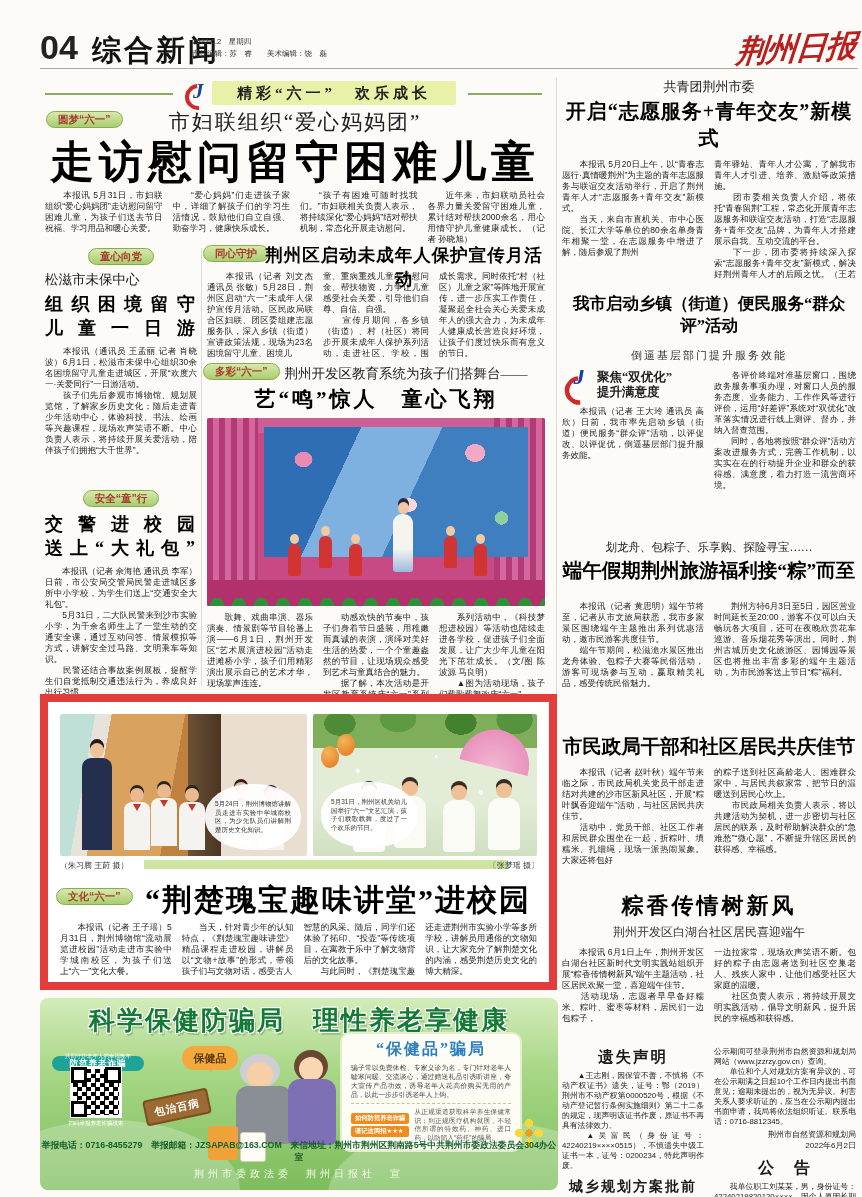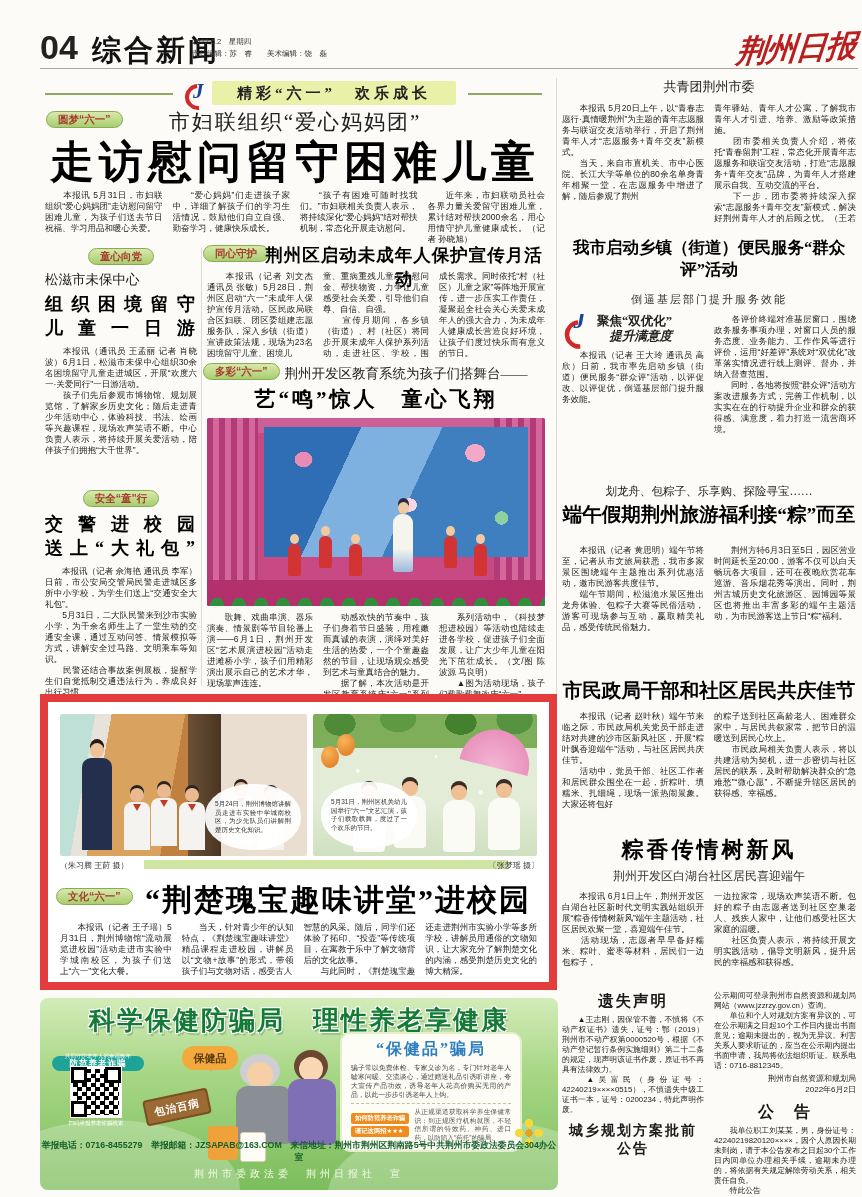--- a/index.html
+++ b/index.html
@@ -297,40 +297,41 @@
       </div>
     </div>
     <span class="flower"></span>
     <div class="ad-info">举报电话：0716-8455279　举报邮箱：JZSAPAB@163.COM　来信地址：荆州市荆州区荆南路5号中共荆州市委政法委员会304办公室</div>
     <div class="ad-credit">荆州市委政法委　荆州日报社　宣</div>
   </div>
 
   
   <div id="rightcol">
     <div class="rc-kicker serif">共青团荆州市委</div>
+    <div class="hl rc-hl" style="font-size:20px;letter-spacing:1px;margin-top:2px;">开启“志愿服务+青年交友”新模式</div>
     <div class="cols" style="height:122px;margin-top:7px;">
       <div class="col">　　本报讯 5月20日上午，以“青春志愿行·真情暖荆州”为主题的青年志愿服务与联谊交友活动举行，开启了荆州青年人才“志愿服务+青年交友”新模式。
 　　当天，来自市直机关、市中心医院、长江大学等单位的80余名单身青年相聚一堂，在志愿服务中增进了解，随后参观了荆州</div>
       <div class="col">青年驿站、青年人才公寓，了解我市青年人才引进、培养、激励等政策措施。
 　　团市委相关负责人介绍，将依托“青春留荆”工程，常态化开展青年志愿服务和联谊交友活动，打造“志愿服务+青年交友”品牌，为青年人才搭建展示自我、互动交流的平台。
 　　下一步，团市委将持续深入探索“志愿服务+青年交友”新模式，解决好荆州青年人才的后顾之忧。（王若雯 杨祖天 徐婷敏）</div>
     </div>
 
     <div class="hl rc-hl" style="font-size:16.5px;margin-top:12px;">我市启动乡镇（街道）便民服务“群众评”活动</div>
     <div class="center serif" style="font-size:11px;letter-spacing:2px;color:#333;margin-top:11px;">倒逼基层部门提升服务效能</div>
     <div class="cols" style="height:158px;margin-top:7px;">
       <div class="col" style="white-space:normal;">
         <div style="display:flex;gap:7px;align-items:center;margin-bottom:6px;">
           <span class="jlogo" style="transform:scale(1.1);margin-left:4px;">
             <i class="swoosh"></i>
               <b>J</b>
           </span>
           <span class="serif" style="font-weight:bold;font-size:12.5px;line-height:15px;">
             <span style="display:block;">聚焦“双优化”</span>
-            <span style="display:block;text-align:right;font-style:italic;">提升满意度</span>
+            <span style="display:block;text-align:left;">提升满意度</span>
           </span>
         </div>
         <div class="col" style="flex:none;">　　本报讯（记者 王大玲 通讯员 高欣）日前，我市率先启动乡镇（街道）便民服务“群众评”活动，以评促改、以评促优，倒逼基层部门提升服务效能。</div>
       </div>
       <div class="col">　　各评价终端对准基层窗口，围绕政务服务事项办理，对窗口人员的服务态度、业务能力、工作作风等进行评价，运用“好差评”系统对“双优化”改革落实情况进行线上测评、督办，并纳入督查范围。
 　　同时，各地将按照“群众评”活动方案改进服务方式，完善工作机制，以实实在在的行动提升企业和群众的获得感、满意度，着力打造一流营商环境。</div>
     </div>
 
     <div class="rc-kicker serif" style="font-size:11.5px;margin-top:12px;">划龙舟、包粽子、乐享购、探险寻宝……</div>
     <div class="hl rc-hl" style="font-size:19.5px;margin-top:2px;">端午假期荆州旅游福利接“粽”而至</div>

